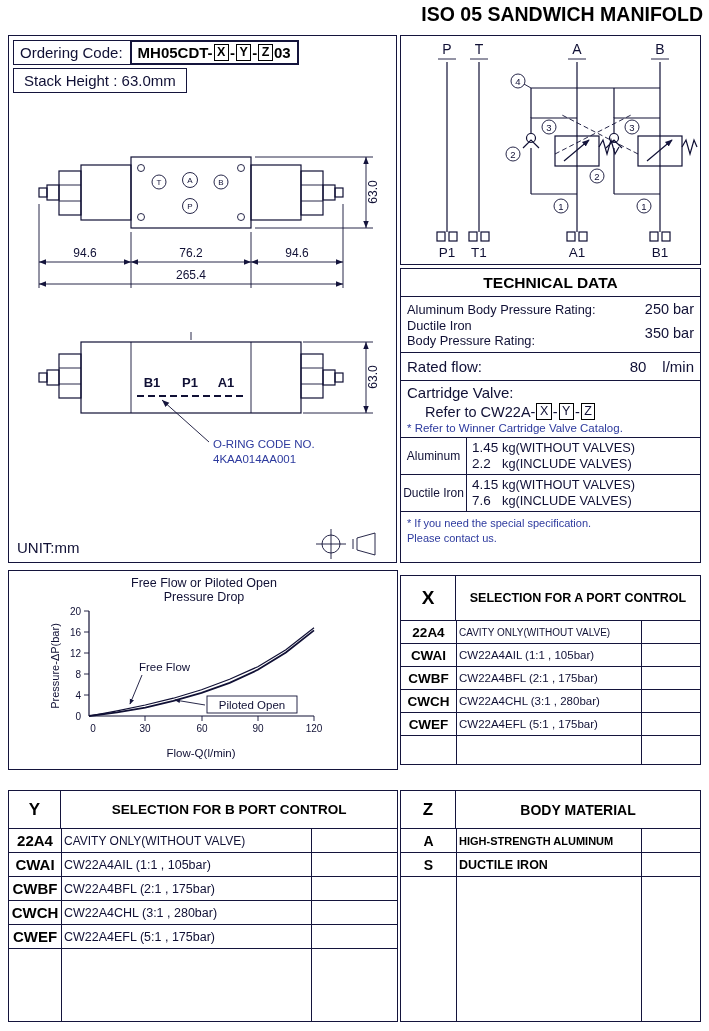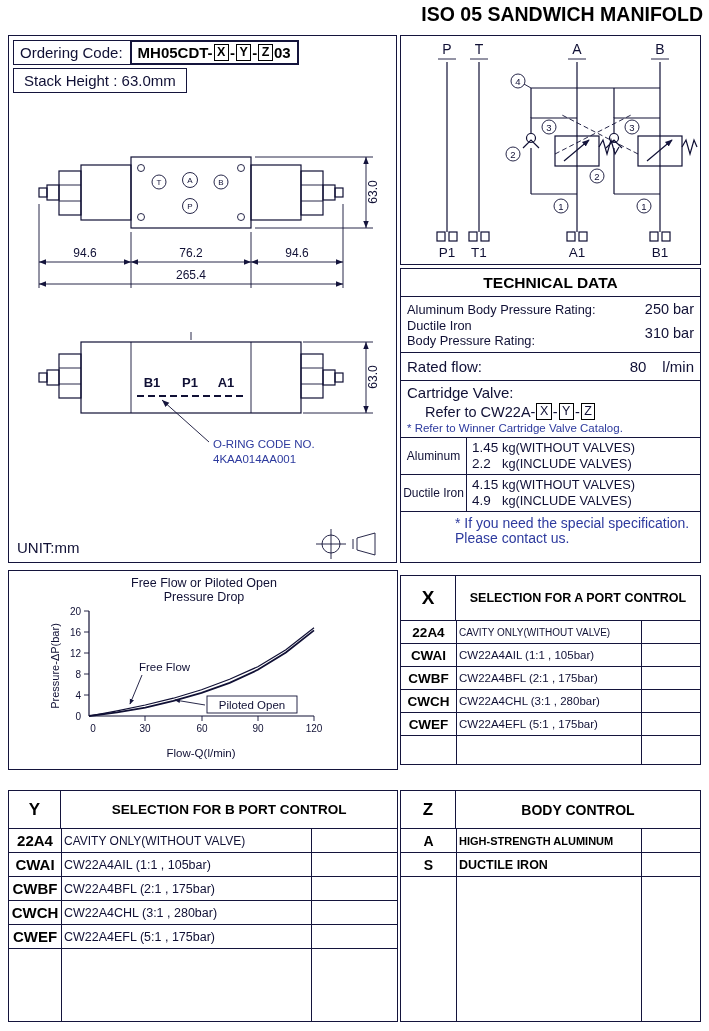--- a/index.html
+++ b/index.html
@@ -36,21 +36,21 @@
   .cart-l1{ font-size:15px; }
   .cart-l2{ font-size:14.5px; padding-left:18px; display:flex; align-items:center; gap:1px; margin:2px 0; }
   .cart-note{ font-size:11.5px; color:var(--blue); }
   .wg{ display:flex; border-bottom:1px solid var(--line); }
   .wg:last-of-type{ border-bottom:1px solid var(--line); }
   .wmat{ width:66px; border-right:1px solid var(--line); display:flex; align-items:center; justify-content:center;
          font-size:12px; text-align:center; padding:2px; }
   .wlines{ flex:1; padding:2px 5px; }
   .wl{ display:flex; font-size:12.8px; line-height:16px; }
   .wv{ width:30px; font-size:13.5px; }
-  .tnote{ font-size:14px; color:var(--blue); padding:4px 6px; line-height:15px;margin-left:48px; }
+  .tnote{ font-size:11px; color:var(--blue); padding:4px 6px; line-height:15px; }
 
   
   .sel{ width:100%; height:100%; display:flex; flex-direction:column; }
   .sel-head{ display:flex; border-bottom:1px solid var(--line); flex:0 0 auto; }
   .sel-head-code{ border-right:1px solid var(--line); display:flex; align-items:center; justify-content:center;
                   font-weight:bold; color:var(--black); }
   .sel-head-title{ flex:1; display:flex; align-items:center; justify-content:center; font-weight:bold; color:var(--black); }
   .sel-body{ flex:1; position:relative; }
   .vline{ position:absolute; top:0; bottom:0; border-left:1px solid var(--line); }
   .sel-row{ display:flex; border-bottom:1px solid var(--line); align-items:center; }
@@ -301,21 +301,21 @@
   <div class="tsec">
     <div class="trow">
       <span class="tlbl">Aluminum Body Pressure Rating:</span>
       <span class="tval">250 bar</span>
     </div>
     <div class="trow">
       <span class="tlbl">
         <span style="display:block;">Ductile Iron</span>
         <span style="display:block;">Body Pressure Rating:</span>
       </span>
-      <span class="tval">310 bar</span>
+      <span class="tval">350 bar</span>
     </div>
   </div>
   <div class="tflow" style="border-bottom:1px solid var(--line);">
     <span>Rated flow:</span>
     <span class="fval">80</span>
     <span class="funit">l/min</span>
   </div>
   <div class="tsec">
     <div class="cart-l1">Cartridge Valve:</div>
     <div class="cart-l2">
@@ -343,21 +343,21 @@
       </div>
     </div>
     <div class="wg">
       <div class="wmat">Ductile Iron</div>
       <div class="wlines">
         <div class="wl">
             <span class="wv">4.15</span>
             <span>kg(WITHOUT VALVES)</span>
           </div>
         <div class="wl">
-            <span class="wv">4.9</span>
+            <span class="wv">7.6</span>
             <span>kg(INCLUDE VALVES)</span>
           </div>
       </div>
     </div>
   </div>
   <div class="tnote">
     <span style="display:block;">* If you need the special specification.</span>
     <span style="display:block;">Please contact us.</span>
   </div>
 </div>
@@ -481,21 +481,21 @@
         <div class="sel-desc" style="width:250px; font-size:12.5px;">CW22A4EFL (5:1 , 175bar)</div>
       </div>
     </div>
   </div>
 </div>
 
 <div class="panel" style="left:400px; top:790px; width:301px; height:232px;">
   <div class="sel">
     <div class="sel-head" style="height:38px;">
       <div class="sel-head-code" style="width:55px; font-size:17px;">Z</div>
-      <div class="sel-head-title" style="font-size:14px;">BODY CONTROL</div>
+      <div class="sel-head-title" style="font-size:14px;">BODY MATERIAL</div>
     </div>
     <div class="sel-body">
       <div class="vline" style="left:55px;"></div>
       <div class="vline" style="left:240px;"></div>
       <div class="sel-row" style="height:24px;">
         <div class="sel-code" style="width:55px; font-size:14px;">A</div>
         <div class="sel-desc" style="width:185px; font-size:11px; font-weight:bold; color:var(--black);">HIGH-STRENGTH ALUMINUM</div>
       </div>
       <div class="sel-row" style="height:24px;">
         <div class="sel-code" style="width:55px; font-size:14px;">S</div>

